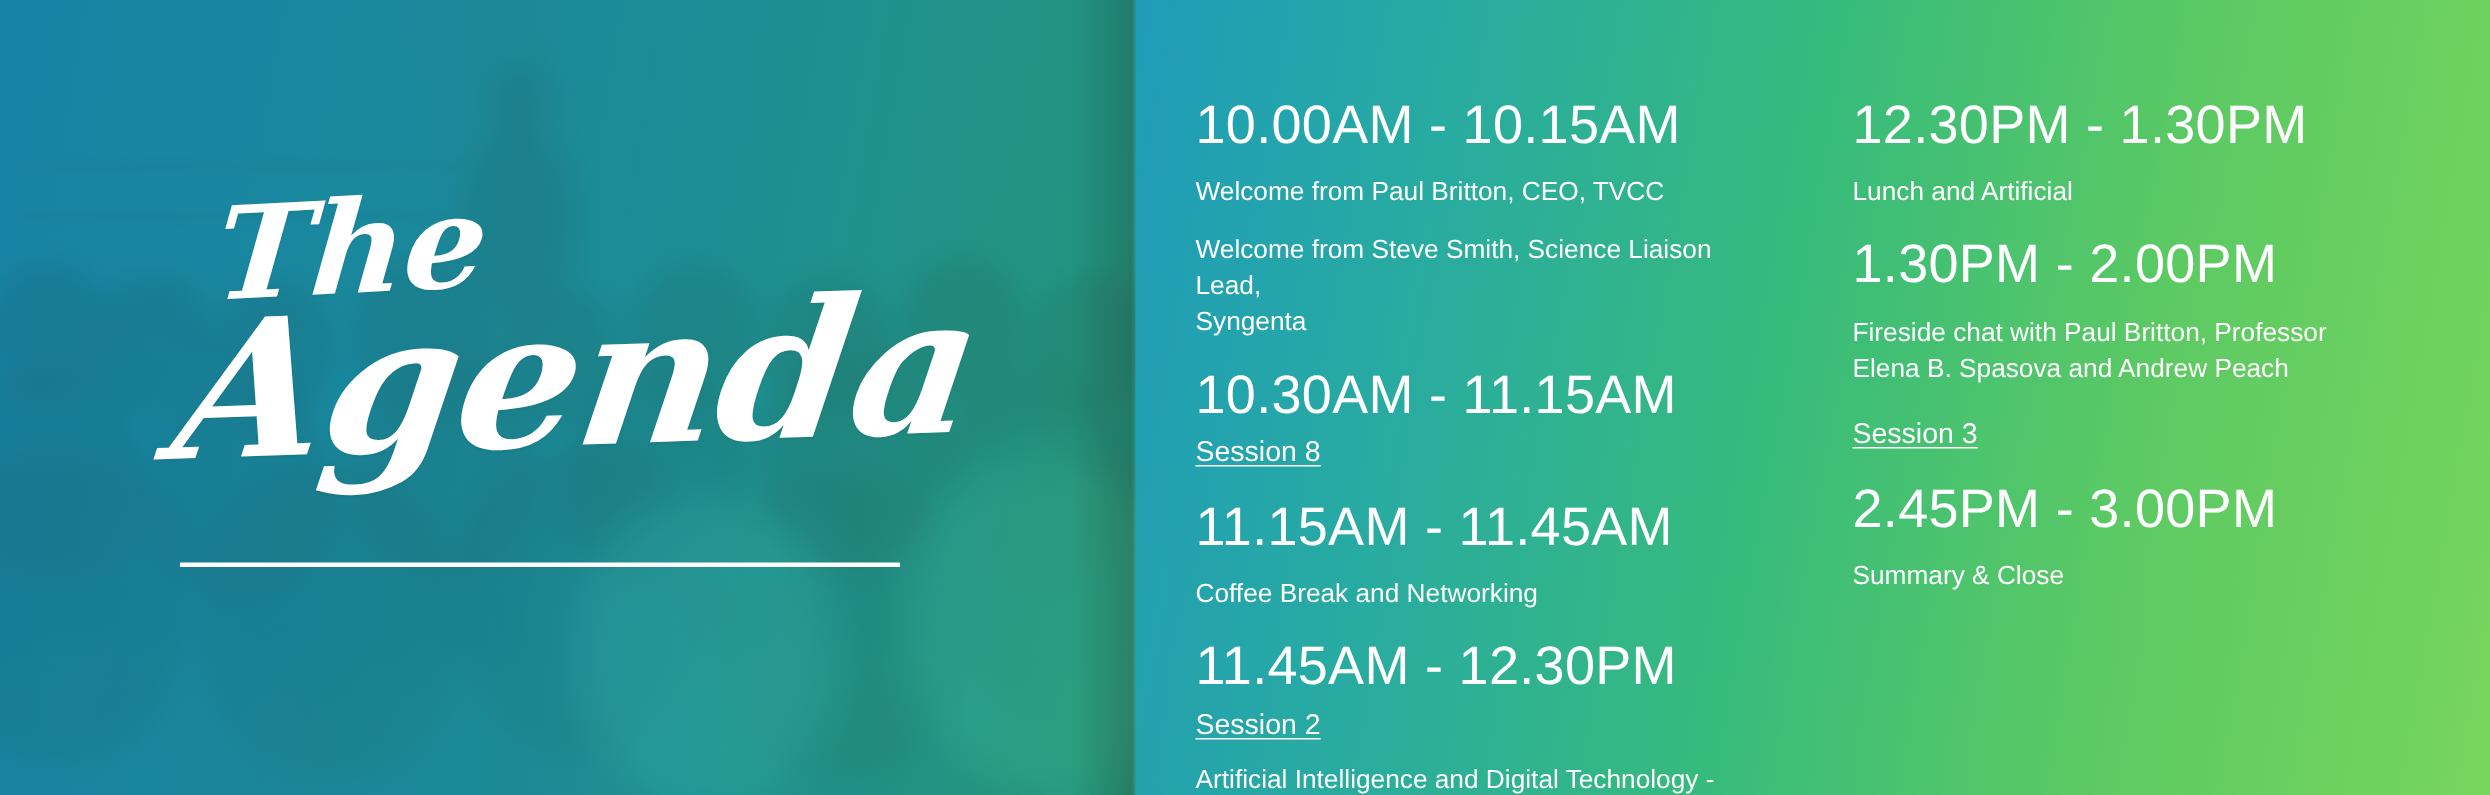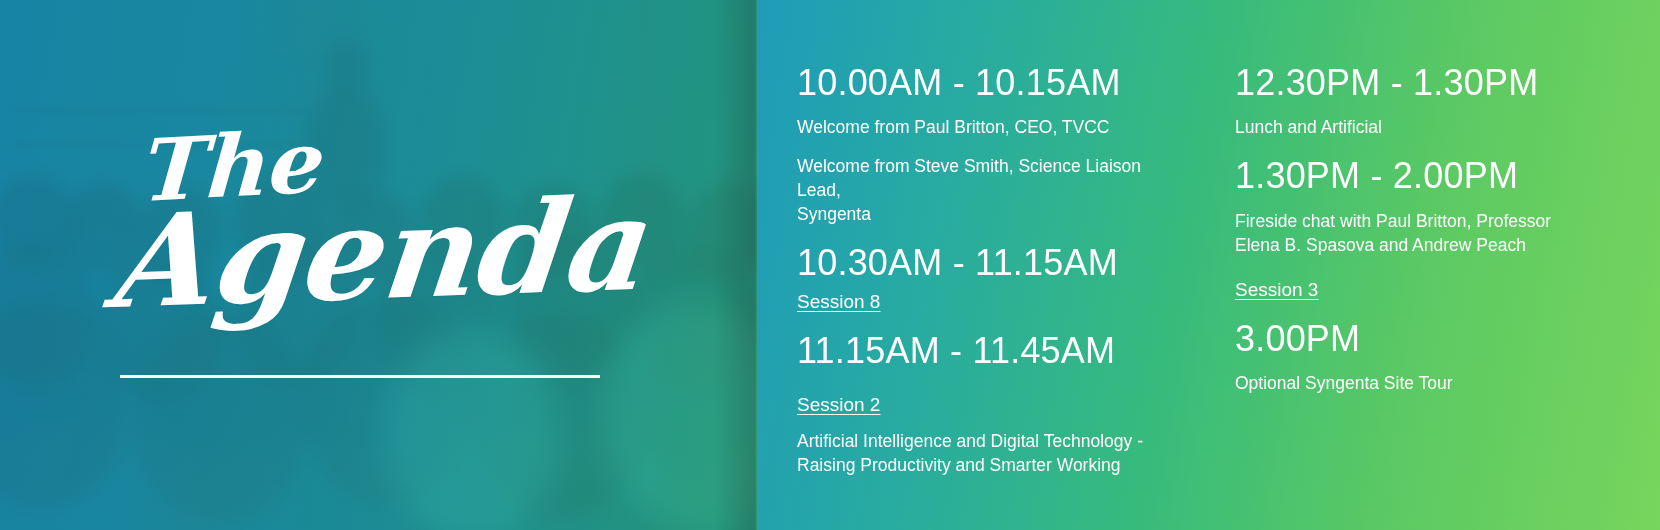--- a/index.html
+++ b/index.html
@@ -286,41 +286,43 @@
       <div class="item">
         <div class="desc">Welcome from Steve Smith, Science Liaison Lead,
 Syngenta</div>
       </div>
       <div class="item">
         <div class="time">10.30AM  -  11.15AM</div>
         <div class="session-tag">Session 8</div>
       </div>
       <div class="item">
         <div class="time">11.15AM  -  11.45AM</div>
-      </div>
-      <div class="item">
+        <div class="desc">Coffee Break and Networking</div>
+      </div>
+      <div class="item">
+        <div class="time">11.45AM - 12.30PM</div>
         <div class="session-tag">Session 2</div>
         <div class="desc">Artificial Intelligence and Digital Technology -
 Raising Productivity and Smarter Working</div>
       </div>
     </div>
 
     <div class="col right">
       <div class="item">
         <div class="time">12.30PM - 1.30PM</div>
         <div class="desc">Lunch and Artificial</div>
       </div>
       <div class="item">
         <div class="time">1.30PM - 2.00PM</div>
         <div class="desc">Fireside chat with Paul Britton, Professor
 Elena B. Spasova  and Andrew Peach</div>
       </div>
       <div class="item">
         <div class="session-tag">Session 3</div>
       </div>
       <div class="item">
-        <div class="time">3.00PM</div>
-        <div class="desc">Optional Syngenta Site Tour</div>
+        <div class="time">2.45PM - 3.00PM</div>
+        <div class="desc">Summary &amp; Close</div>
       </div>
     </div>
 
   </div>
 </div>
 
 </body></html>

